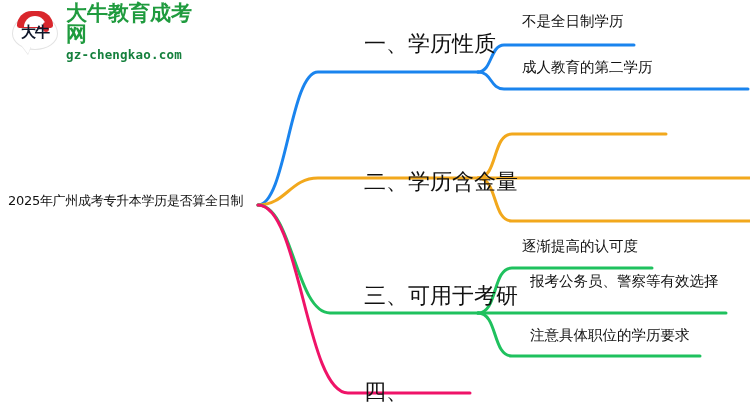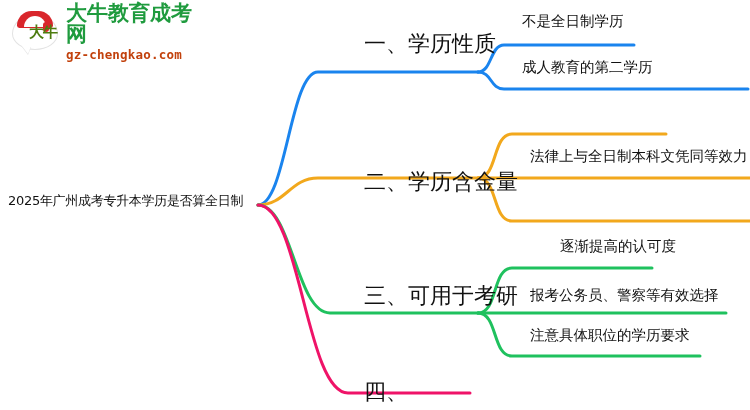--- a/index.html
+++ b/index.html
@@ -82,27 +82,27 @@
     position: absolute;
     left: 33px;
     top: 14px;
     width: 6px;
     height: 10px;
     background: #d9262c;
     border-radius: 3px;
   }
   .logo-cn {
     position: absolute;
-    left: 14px;
+    left: 6px;
     top: 16px;
     width: 38px;
     text-align: center;
     font-size: 15px;
     font-weight: bold;
-    color: #4d7c0f;
+    color: #0f172a;
     letter-spacing: -1px;
     line-height: 16px;
     font-family: "DejaVu Sans", "Liberation Sans", sans-serif;
   }
   #logo-text {
     display: flex;
     flex-direction: column;
     justify-content: center;
     line-height: 1;
   }
@@ -110,21 +110,21 @@
     font-size: 21px;
     font-weight: bold;
     color: #1f9b3e;
     letter-spacing: 0px;
     font-family: "DejaVu Sans", "Liberation Sans", sans-serif;
   }
   #logo-sub {
     margin-top: 4px;
     font-size: 12.5px;
     font-weight: bold;
-    color: #c2410c;
+    color: #15803d;
     letter-spacing: 0.2px;
     font-family: "DejaVu Sans Mono", "Liberation Mono", monospace;
   }
 
   
   #wires {
     position: absolute;
     left: 0; top: 0;
     width: 750px;
     height: 410px;
@@ -218,22 +218,21 @@
 
   <div class="node branch-label" style="left:364px; top:281px;">三、可用于考研</div>
 
   <div class="node branch-label" style="left:364px; top:377px;">四、</div>
 
   <div class="node leaf-label" style="left:522px; top:12px;">不是全日制学历</div>
 
   <div class="node leaf-label" style="left:522px; top:58px;">成人教育的第二学历</div>
 
 
-  <div class="node leaf-label" style="left:530px; top:147px;">法律上与全日制本科文凭同等效力</div>
-
-
-  <div class="node leaf-label" style="left:560px; top:237px;">逐渐提高的认可度</div>
-
-  <div class="node leaf-label" style="left:530px; top:286px;">报考公务员、警察等有效选择</div>
+
+
+  <div class="node leaf-label" style="left:522px; top:237px;">逐渐提高的认可度</div>
+
+  <div class="node leaf-label" style="left:530px; top:272px;">报考公务员、警察等有效选择</div>
 
   <div class="node leaf-label" style="left:530px; top:326px;">注意具体职位的学历要求</div>
 
 </div>
 
 </body></html>

